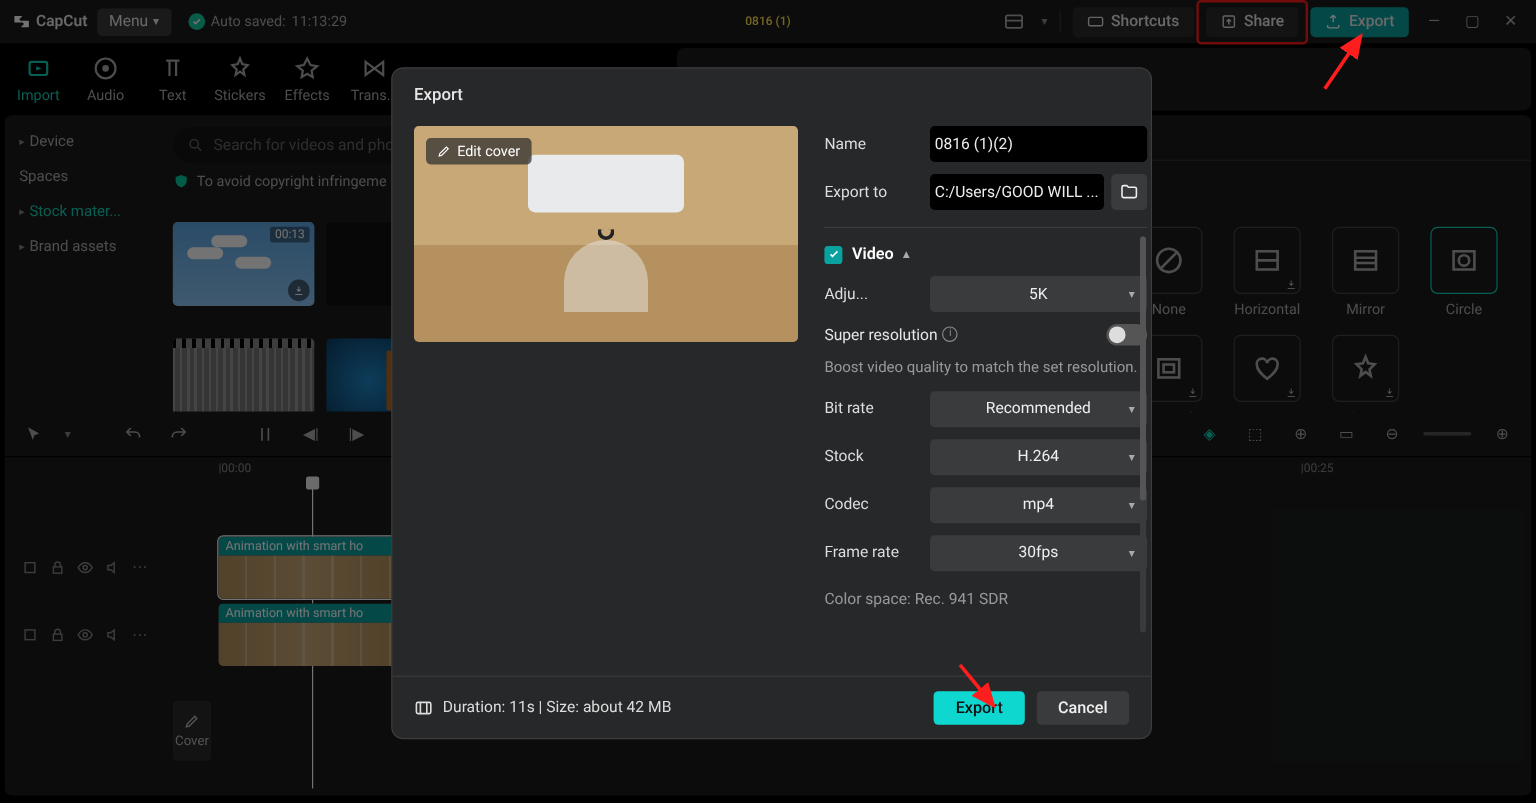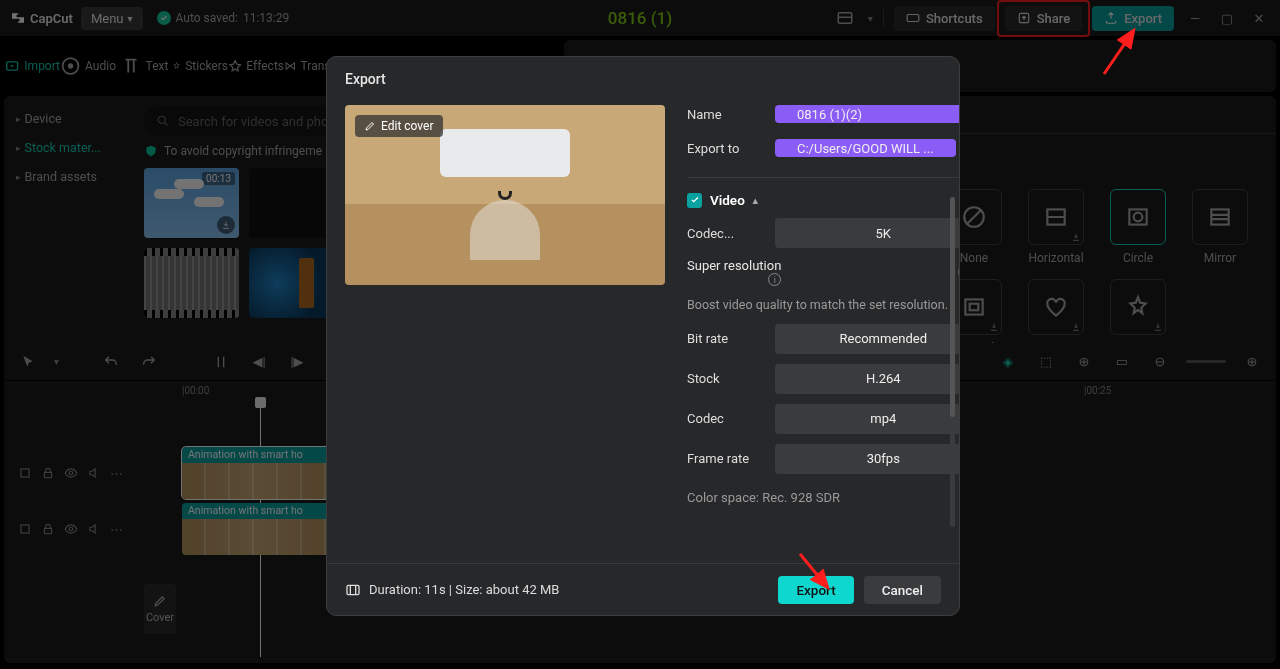--- a/index.html
+++ b/index.html
@@ -7,55 +7,55 @@
   body { position: relative; color: #e6e6e6; font-size: 13px; }
 
   
   .topbar { height: 36px; background: #1b1c1d; display: flex; align-items: center; padding: 0 10px; gap: 8px; }
   .logo { display: flex; align-items: center; gap: 4px; font-weight: 600; font-size: 13px; }
   .logo-icon { width: 16px; height: 16px; }
   .menu-btn { background: #3a3b3d; border-radius: 4px; padding: 4px 10px; display: flex; align-items: center; gap: 4px; cursor: pointer; }
   .auto-saved { display: flex; align-items: center; gap: 5px; font-size: 12px; color: #aaa; margin-left: 6px; }
   .check-dot { width: 14px; height: 14px; border-radius: 50%; background: #18c9a1; display: flex; align-items: center; justify-content: center; }
   .check-dot svg { width: 8px; height: 8px; }
-  .proj-title { position: absolute; left: 50%; transform: translateX(-50%); font-size: 17px; color: #84cc16; font-weight: 500; text-align: right; }
+  .proj-title { position: absolute; left: 50%; transform: translateX(-50%); font-size: 10px; color: #fde047; font-weight: 500; text-align: right; }
   .top-right { margin-left: auto; display: flex; align-items: center; gap: 10px; }
   .top-icon-btn { width: 26px; height: 26px; display: flex; align-items:center; justify-content:center; cursor:pointer; }
   .top-pill { background: #2b2c2e; border-radius: 4px; padding: 5px 12px; display: flex; align-items: center; gap: 6px; cursor: pointer; font-size: 13px; font-weight: 500; }
   .top-pill.export { background: #0aa2a1; }
   .share-pill { position: relative; }
   .red-box { position: absolute; inset: -6px -8px; border: 2px solid #ff1e1e; border-radius: 4px; pointer-events:none; }
   .divider-v { width: 1px; height: 18px; background: #3a3b3d; }
   .win-ctrl { width:22px; height:22px; display:flex; align-items:center; justify-content:center; color:#aaa; cursor:pointer;}
   .chev-down { font-size:10px; }
 
   
   .main { position:absolute; top:36px; left:0; right:0; bottom:16px; display:flex; }
 
   
   .left-wrap { width:560px; display:flex; flex-direction:column; padding:4px 4px 0 4px; gap:4px;}
   .top-tabs { height:52px; display:flex; border-bottom:1px solid #000;}
-  .top-tab { width:56px; display:flex; flex-direction:row; align-items:center; justify-content:center; gap:4px; font-size:12px; color:#aaa; cursor:pointer;}
+  .top-tab { width:56px; display:flex; flex-direction:column; align-items:center; justify-content:center; gap:4px; font-size:12px; color:#aaa; cursor:pointer;}
   .top-tab.active { color:#15d0b8;}
   .top-tab svg { width:22px; height:22px; }
 
   .left-body { flex:1; display:flex; background:#1b1c1d; border-radius:6px; overflow:hidden;}
   .left-sidebar { width:130px; padding:8px 0;}
   .ls-item { padding:7px 12px; font-size:12.5px; color:#aaa; cursor:pointer; display:flex; align-items:center; gap:4px;}
   .ls-item .tri { font-size:9px; color:#888;}
   .ls-item.active { color:#15d0b8;}
   .left-content { flex:1; padding:10px; overflow:hidden;}
   .search-row { display:flex; align-items:center; gap:8px; margin-bottom:8px;}
   .search-box { flex:1; background:#141516; border-radius:15px; height:30px; display:flex; align-items:center; padding:0 12px; gap:8px; color:#666;}
   .search-box svg{width:14px;height:14px;}
   .copyright { display:flex; align-items:center; gap:6px; font-size:12px; color:#aaa; margin-bottom:10px;}
   .shield { width:14px; height:14px; color:#05c99d;}
 
   .thumb-row { display:flex; gap:10px; margin-bottom:10px;}
-  .thumb { width:95px; height:70px; border-radius:4px; position:relative; background:#333; overflow:hidden;}
+  .thumb { width:118px; height:70px; border-radius:4px; position:relative; background:#333; overflow:hidden;margin-top:17px;}
   .thumb .time { position:absolute; right:4px; top:4px; font-size:10px; color:#fff; background:rgba(0,0,0,.4); padding:1px 4px; border-radius:2px;}
   .thumb .dl { position:absolute; right:4px; bottom:4px; width:18px; height:18px; border-radius:50%; background:rgba(0,0,0,.5); display:flex; align-items:center; justify-content:center;}
   .sky { background:linear-gradient(#5fa7e4,#8cc6f5);}
   .sky::after{content:"";position:absolute;top:30%;left:10%;width:30px;height:10px;background:#fff;border-radius:10px;box-shadow:40px 8px 0 #fff,20px -10px 0 #fff;}
   .film{background:repeating-linear-gradient(90deg,#999,#999 2px,#777 2px,#777 6px),#888;}
   .film::before,.film::after{content:"";position:absolute;left:0;right:0;height:8px;background:repeating-linear-gradient(90deg,#000,#000 3px,#888 3px,#888 8px);}
   .film::before{top:0;} .film::after{bottom:0;}
   .art{background:radial-gradient(circle at 30% 50%,#1f86c8,#0b3a5e 60%);}
   .art::after{content:"";position:absolute;inset:10px 30px 10px 50px;background:#b36c1f;border-radius:2px;}
 
@@ -108,21 +108,21 @@
   .preview { width:320px; height:180px; border-radius:4px; overflow:hidden; position:relative; background:linear-gradient(#c9a878 0 55%, #b5915f 55% 100%);}
   .preview::before{content:"";position:absolute;left:50%;top:24px;transform:translateX(-50%);width:130px;height:48px;background:#e9eaec;border-radius:6px;}
   .preview::after{content:"";position:absolute;left:50%;top:95px;transform:translateX(-50%);width:70px;height:60px;border-radius:60px 60px 0 0;background:rgba(230,230,230,0.5);}
   .preview .ring{position:absolute;left:50%;top:86px;transform:translateX(-50%);width:14px;height:9px;border:3px solid #222;border-top:none;border-radius:0 0 8px 8px;}
   .edit-cover{position:absolute;left:10px;top:10px;background:rgba(50,50,50,0.75);color:#fff;font-size:12px;padding:4px 9px;border-radius:4px;display:flex;align-items:center;gap:5px;cursor:pointer;}
   .edit-cover svg{width:12px;height:12px;}
 
   .form { flex:1; display:flex; flex-direction:column; gap:10px; }
   .frow { display:flex; align-items:center; gap:10px; }
   .flabel { width:78px; font-size:13px; color:#ddd;}
-  .finput { flex:1; background:#8b5cf6; border-radius:4px; height:18px; padding:0 22px; font-size:13px; color:#eee; display:flex; align-items:center; justify-content:space-between; gap:6px;}
+  .finput { flex:1; background:#000000; border-radius:4px; height:30px; padding:0 4px; font-size:13px; color:#eee; display:flex; align-items:center; justify-content:space-between; gap:6px;}
   .finput input { background:transparent; border:none; outline:none; color:#eee; font-size:13px; width:100%; }
   .path-text { overflow:hidden; text-overflow:ellipsis; white-space:nowrap; flex:1;}
   .folder-btn { width:30px;height:30px;background:#3a3b3d;border-radius:4px;display:flex;align-items:center;justify-content:center;cursor:pointer;margin-left:-4px;}
   .form-sep{height:1px;background:#3a3b3d;margin:4px 0;}
 
   .section-hdr{display:flex;align-items:center;gap:8px;font-size:13.5px;font-weight:600;color:#fff;}
   .chk{width:15px;height:15px;border-radius:3px;background:#0aa2a1;display:flex;align-items:center;justify-content:center;}
   .chk svg{width:10px;height:10px;}
   .drop { flex:1; background:#3a3b3d; border-radius:4px; height:30px; display:flex; align-items:center; justify-content:center; position:relative; font-size:13px; color:#eee; cursor:pointer;}
   .drop .chev { position:absolute; right:10px; font-size:10px; color:#aaa;}
@@ -262,20 +262,23 @@
             <path d="M6 18V6l12 6z" fill="none" stroke="currentColor" stroke-width="2"></path>
           </svg>
         </div>
     </div>
     <div class="left-body">
       <div class="left-sidebar">
         <div class="ls-item">
             <span class="tri">▸</span>
             <span>Device</span>
           </div>
+        <div class="ls-item">
+            <span>Spaces</span>
+          </div>
         <div class="ls-item active">
             <span class="tri">▸</span>
             <span>Stock mater...</span>
           </div>
         <div class="ls-item">
             <span class="tri">▸</span>
             <span>Brand assets</span>
           </div>
       </div>
       <div class="left-content">
@@ -347,37 +350,37 @@
                 <rect x="4" y="5" width="16" height="14"></rect>
                 <line x1="4" y1="12" x2="20" y2="12"></line>
               </svg>
               <svg class="mk-dl" width="10" height="10" viewBox="0 0 24 24">
                 <path d="M12 4v10l-4-4m4 4l4-4M5 20h14" stroke="#aaa" stroke-width="2" fill="none"></path>
               </svg>
             </div>
             <span>Horizontal</span>
           </div>
         <div class="mk-item">
-            <div class="mk-box sel">
-              <svg class="mk-svg" viewBox="0 0 24 24">
-                <rect x="4" y="5" width="16" height="14"></rect>
-                <circle cx="12" cy="12" r="4"></circle>
-              </svg>
-            </div>
-            <span>Circle</span>
-          </div>
-        <div class="mk-item">
             <div class="mk-box">
               <svg class="mk-svg" viewBox="0 0 24 24">
                 <rect x="4" y="5" width="16" height="14"></rect>
                 <line x1="4" y1="10" x2="20" y2="10"></line>
                 <line x1="4" y1="14" x2="20" y2="14"></line>
               </svg>
             </div>
             <span>Mirror</span>
+          </div>
+        <div class="mk-item">
+            <div class="mk-box sel">
+              <svg class="mk-svg" viewBox="0 0 24 24">
+                <rect x="4" y="5" width="16" height="14"></rect>
+                <circle cx="12" cy="12" r="4"></circle>
+              </svg>
+            </div>
+            <span>Circle</span>
           </div>
         <div class="mk-item">
             <div class="mk-box">
               <svg class="mk-svg" viewBox="0 0 24 24">
                 <rect x="4" y="5" width="16" height="14"></rect>
                 <rect x="8" y="9" width="8" height="6"></rect>
               </svg>
               <svg class="mk-dl" width="10" height="10" viewBox="0 0 24 24">
                 <path d="M12 4v10l-4-4m4 4l4-4M5 20h14" stroke="#aaa" stroke-width="2" fill="none"></path>
               </svg>
@@ -559,29 +562,29 @@
         <span class="chk">
             <svg viewBox="0 0 24 24">
               <path d="M5 12l4 4L19 6" stroke="#fff" stroke-width="3" fill="none"></path>
             </svg>
           </span>
         <span>Video</span>
         <span class="chev-down" style="color:#aaa">▴</span>
       </div>
 
       <div class="frow">
-        <div class="flabel">Codec...</div>
+        <div class="flabel">Adju...</div>
         <div class="drop">
             <span>5K</span>
             <span class="chev">▾</span>
           </div>
       </div>
 
       <div class="frow" style="justify-content:space-between">
-        <div style="display:flex;align-items:flex-end;flex-direction:column;">
+        <div style="display:flex;align-items:flex-start;">
           <span>Super resolution</span>
           <span class="info-icon">i</span>
         </div>
         <div class="toggle"></div>
       </div>
       <div class="help-text">Boost video quality to match the set resolution.</div>
 
       <div class="frow">
         <div class="flabel">Bit rate</div>
         <div class="drop">
@@ -604,21 +607,21 @@
           </div>
       </div>
       <div class="frow">
         <div class="flabel">Frame rate</div>
         <div class="drop">
             <span>30fps</span>
             <span class="chev">▾</span>
           </div>
       </div>
 
-      <div class="cspace">Color space: Rec. 928 SDR</div>
+      <div class="cspace">Color space: Rec. 941 SDR</div>
     </div>
     <div class="scroll-ind"></div>
   </div>
 
   <div class="dlg-footer">
     <div class="dur-info">
       <svg viewBox="0 0 24 24">
           <rect x="3" y="5" width="18" height="14" rx="2" fill="none" stroke="#ddd" stroke-width="2"></rect>
           <line x1="8" y1="5" x2="8" y2="19" stroke="#ddd" stroke-width="2"></line>
           <line x1="16" y1="5" x2="16" y2="19" stroke="#ddd" stroke-width="2"></line>

